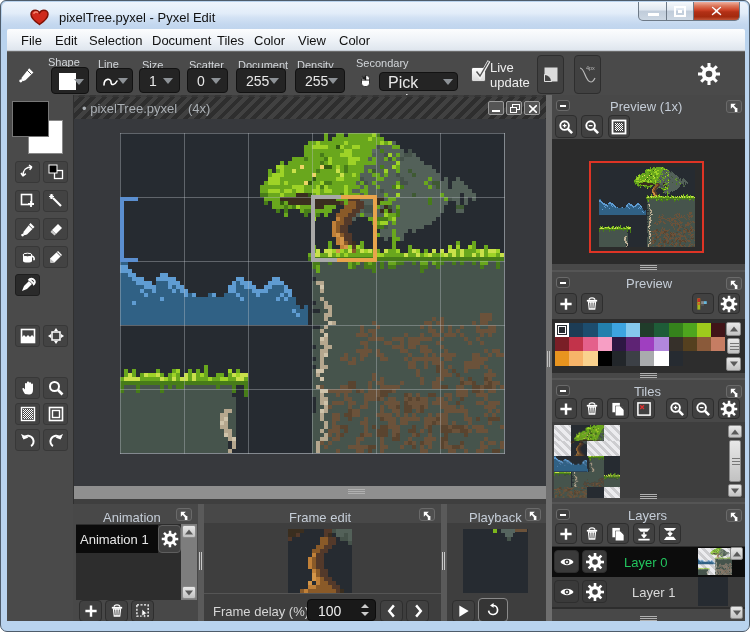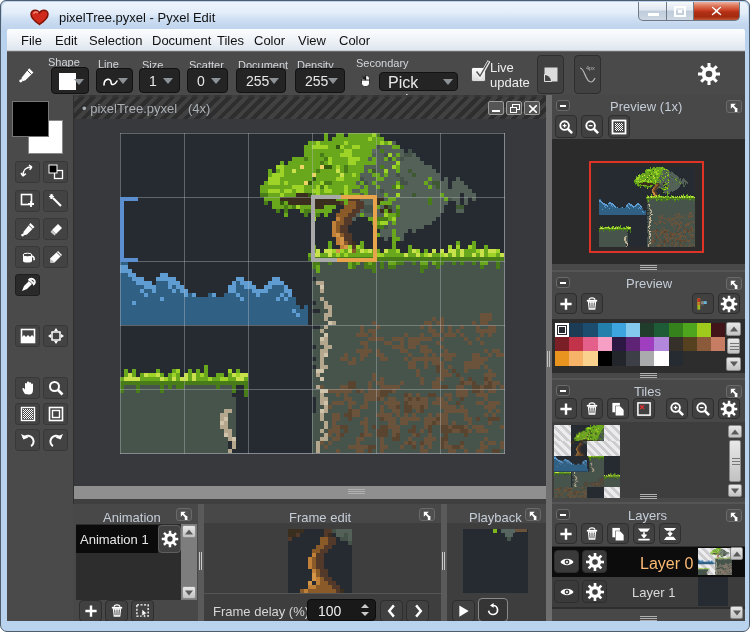--- a/index.html
+++ b/index.html
@@ -902,21 +902,21 @@
           <rect x="8.6" y="0" width="2.9" height="4.6" fill="#fff" transform="rotate(45 10 10)"></rect>
           <rect x="8.6" y="0" width="2.9" height="4.6" fill="#fff" transform="rotate(90 10 10)"></rect>
           <rect x="8.6" y="0" width="2.9" height="4.6" fill="#fff" transform="rotate(135 10 10)"></rect>
           <rect x="8.6" y="0" width="2.9" height="4.6" fill="#fff" transform="rotate(180 10 10)"></rect>
           <rect x="8.6" y="0" width="2.9" height="4.6" fill="#fff" transform="rotate(225 10 10)"></rect>
           <rect x="8.6" y="0" width="2.9" height="4.6" fill="#fff" transform="rotate(270 10 10)"></rect>
           <rect x="8.6" y="0" width="2.9" height="4.6" fill="#fff" transform="rotate(315 10 10)"></rect>
           <circle cx="10" cy="10" r="3.1" fill="#3f3f3f"></circle>
         </svg>
       </div>
-      <div class="abs" style="left:88px;top:460px;font-size:16px;color:#fdba74">Layer 0</div>
+      <div class="abs" style="left:72px;top:460px;font-size:13px;color:#22c55e">Layer 0</div>
       <div class="abs" style="left:146px;top:453px;width:34px;height:27px;background:repeating-linear-gradient(45deg,#ececef 0 3px,#cdcdd0 3px 6px)">
         <svg width="34" height="27" viewBox="0 0 96 80" preserveAspectRatio="none">
           <use href="#art"></use>
         </svg>
       </div>
       <div class="abs" style="left:0;top:482px;width:193px;height:30px;background:#3c3c3c"></div>
       <div class="pbtn" style="left:2px;top:485px;width:25px;height:23px;background:#3a3a3a">
         <svg style="position:absolute;left:50%;top:50%;transform:translate(-50%,-50%)" width="15" height="15" viewBox="0 0 16 16">
           <path d="M1 8 C4 3.5 12 3.5 15 8 C12 12.5 4 12.5 1 8 Z" fill="#fff"></path>
           <circle cx="8" cy="8" r="2.6" fill="#3f3f3f"></circle>

